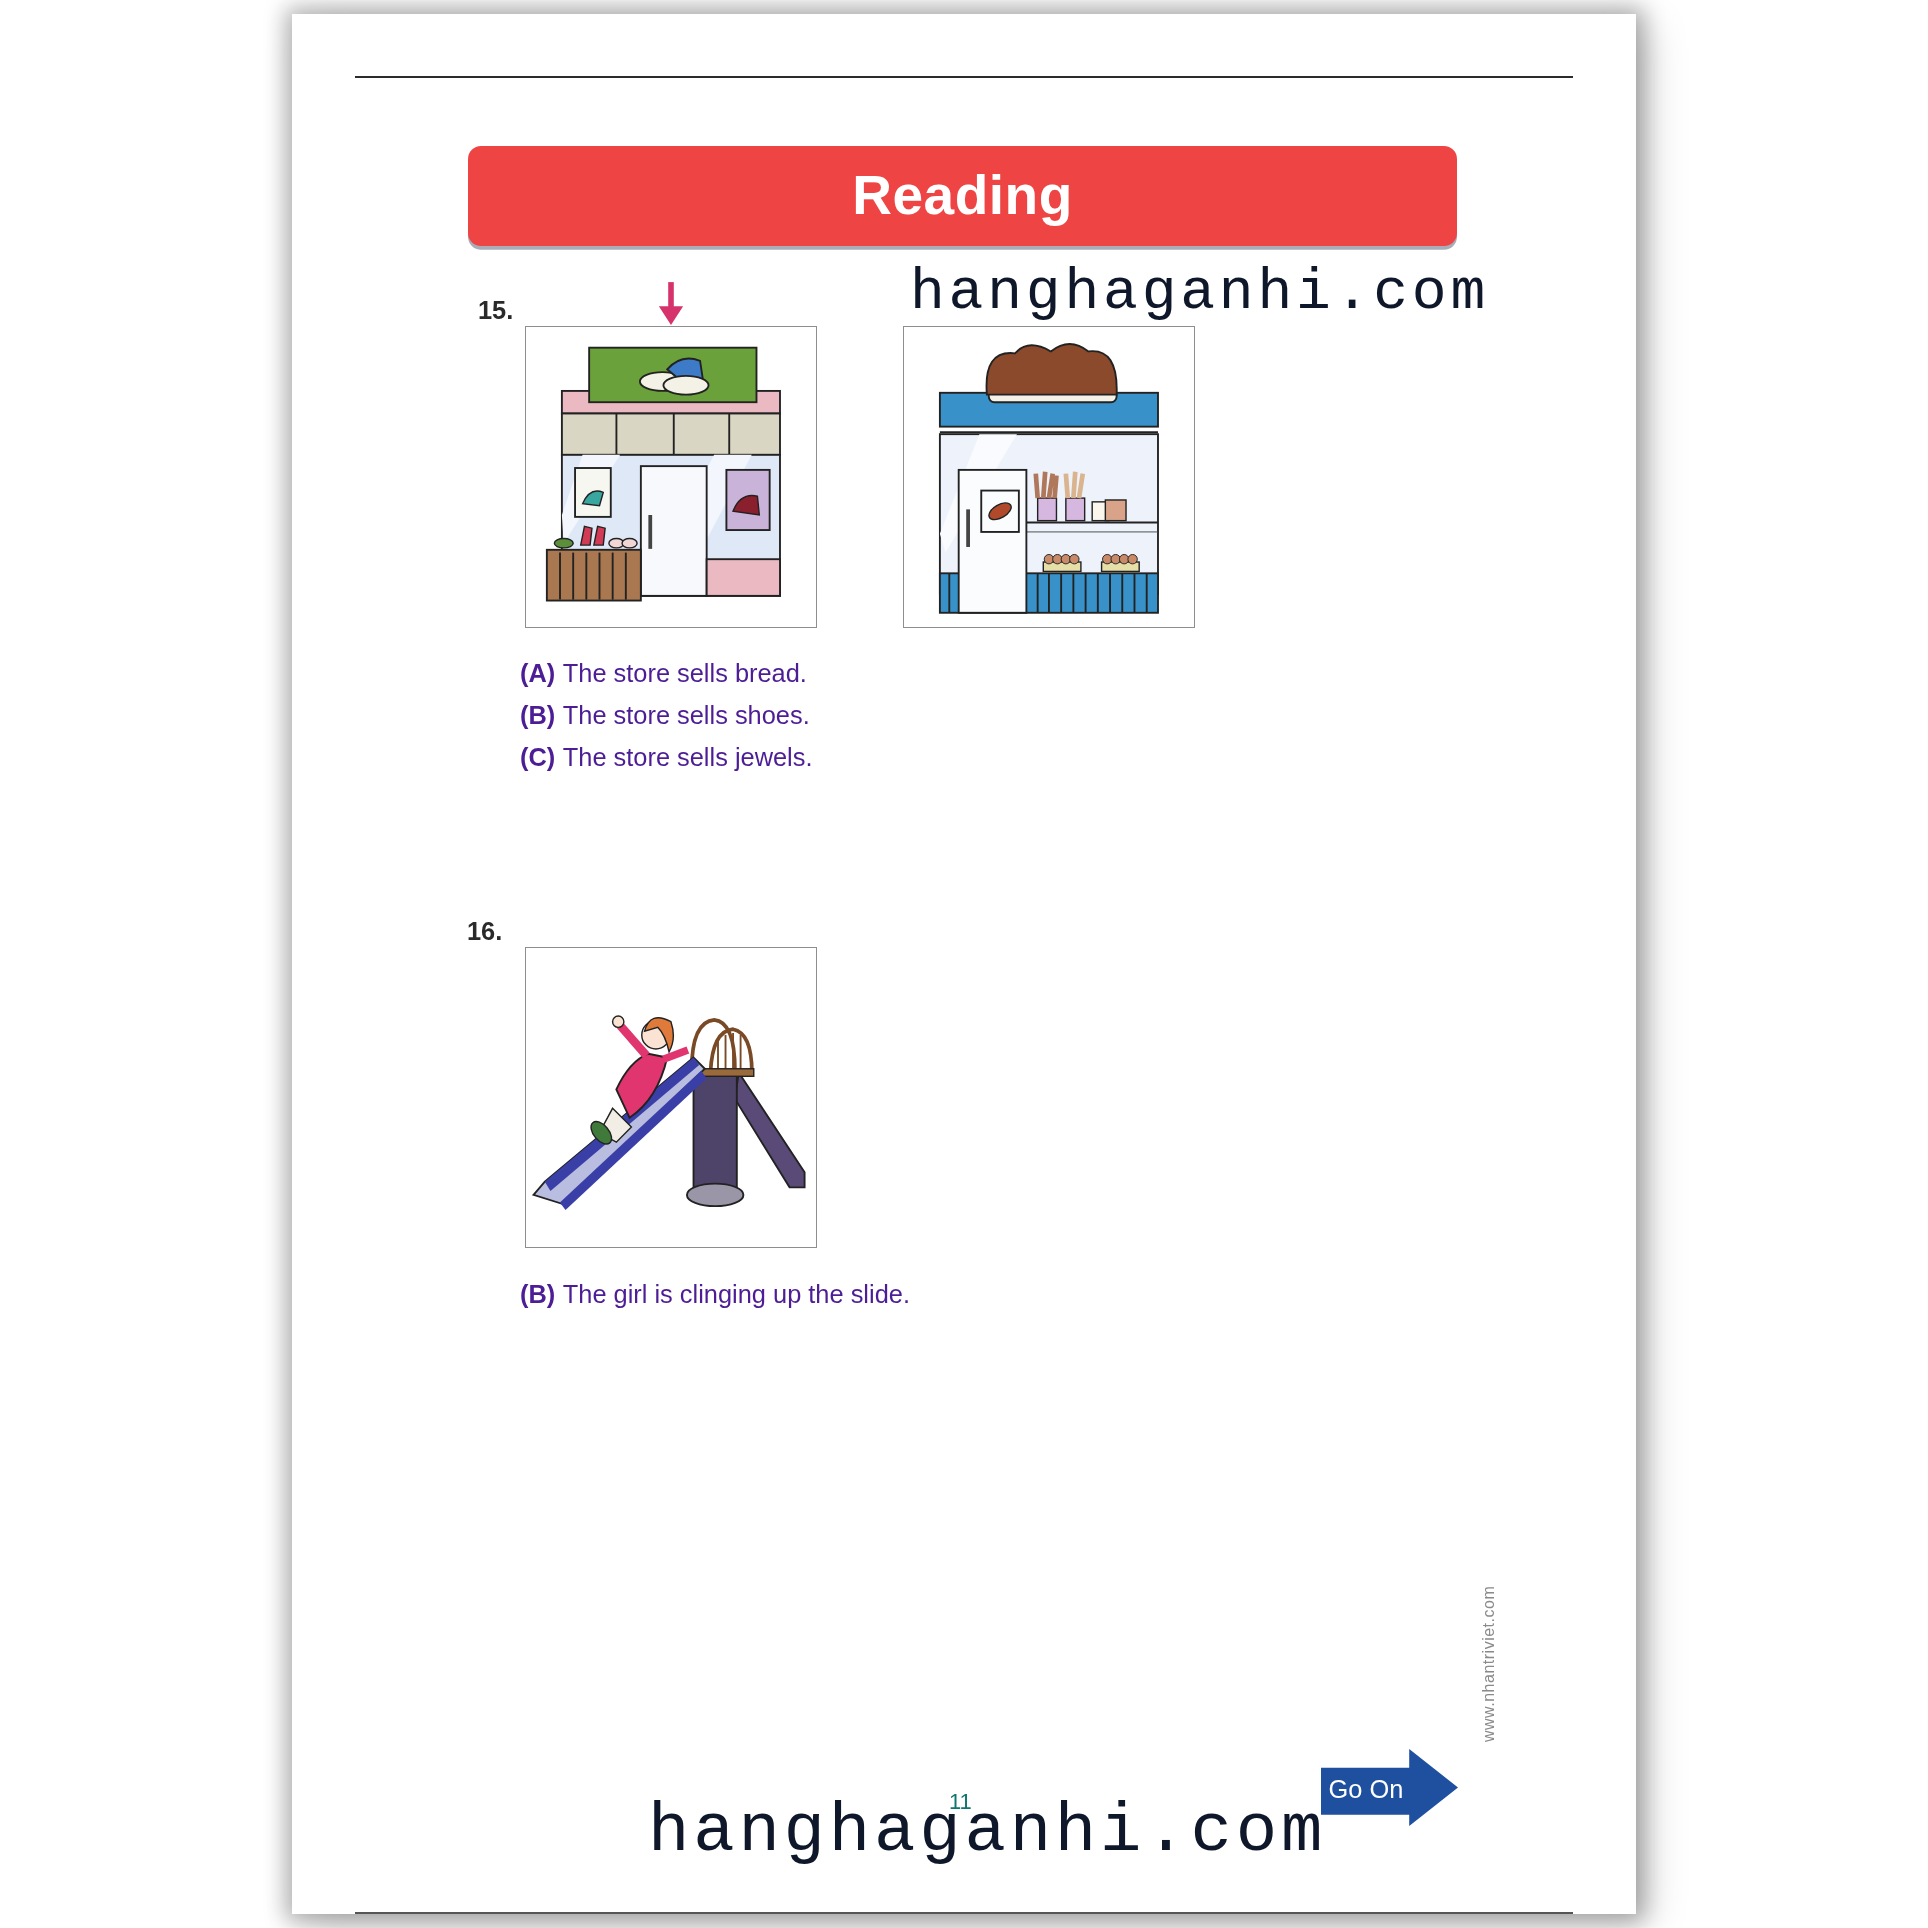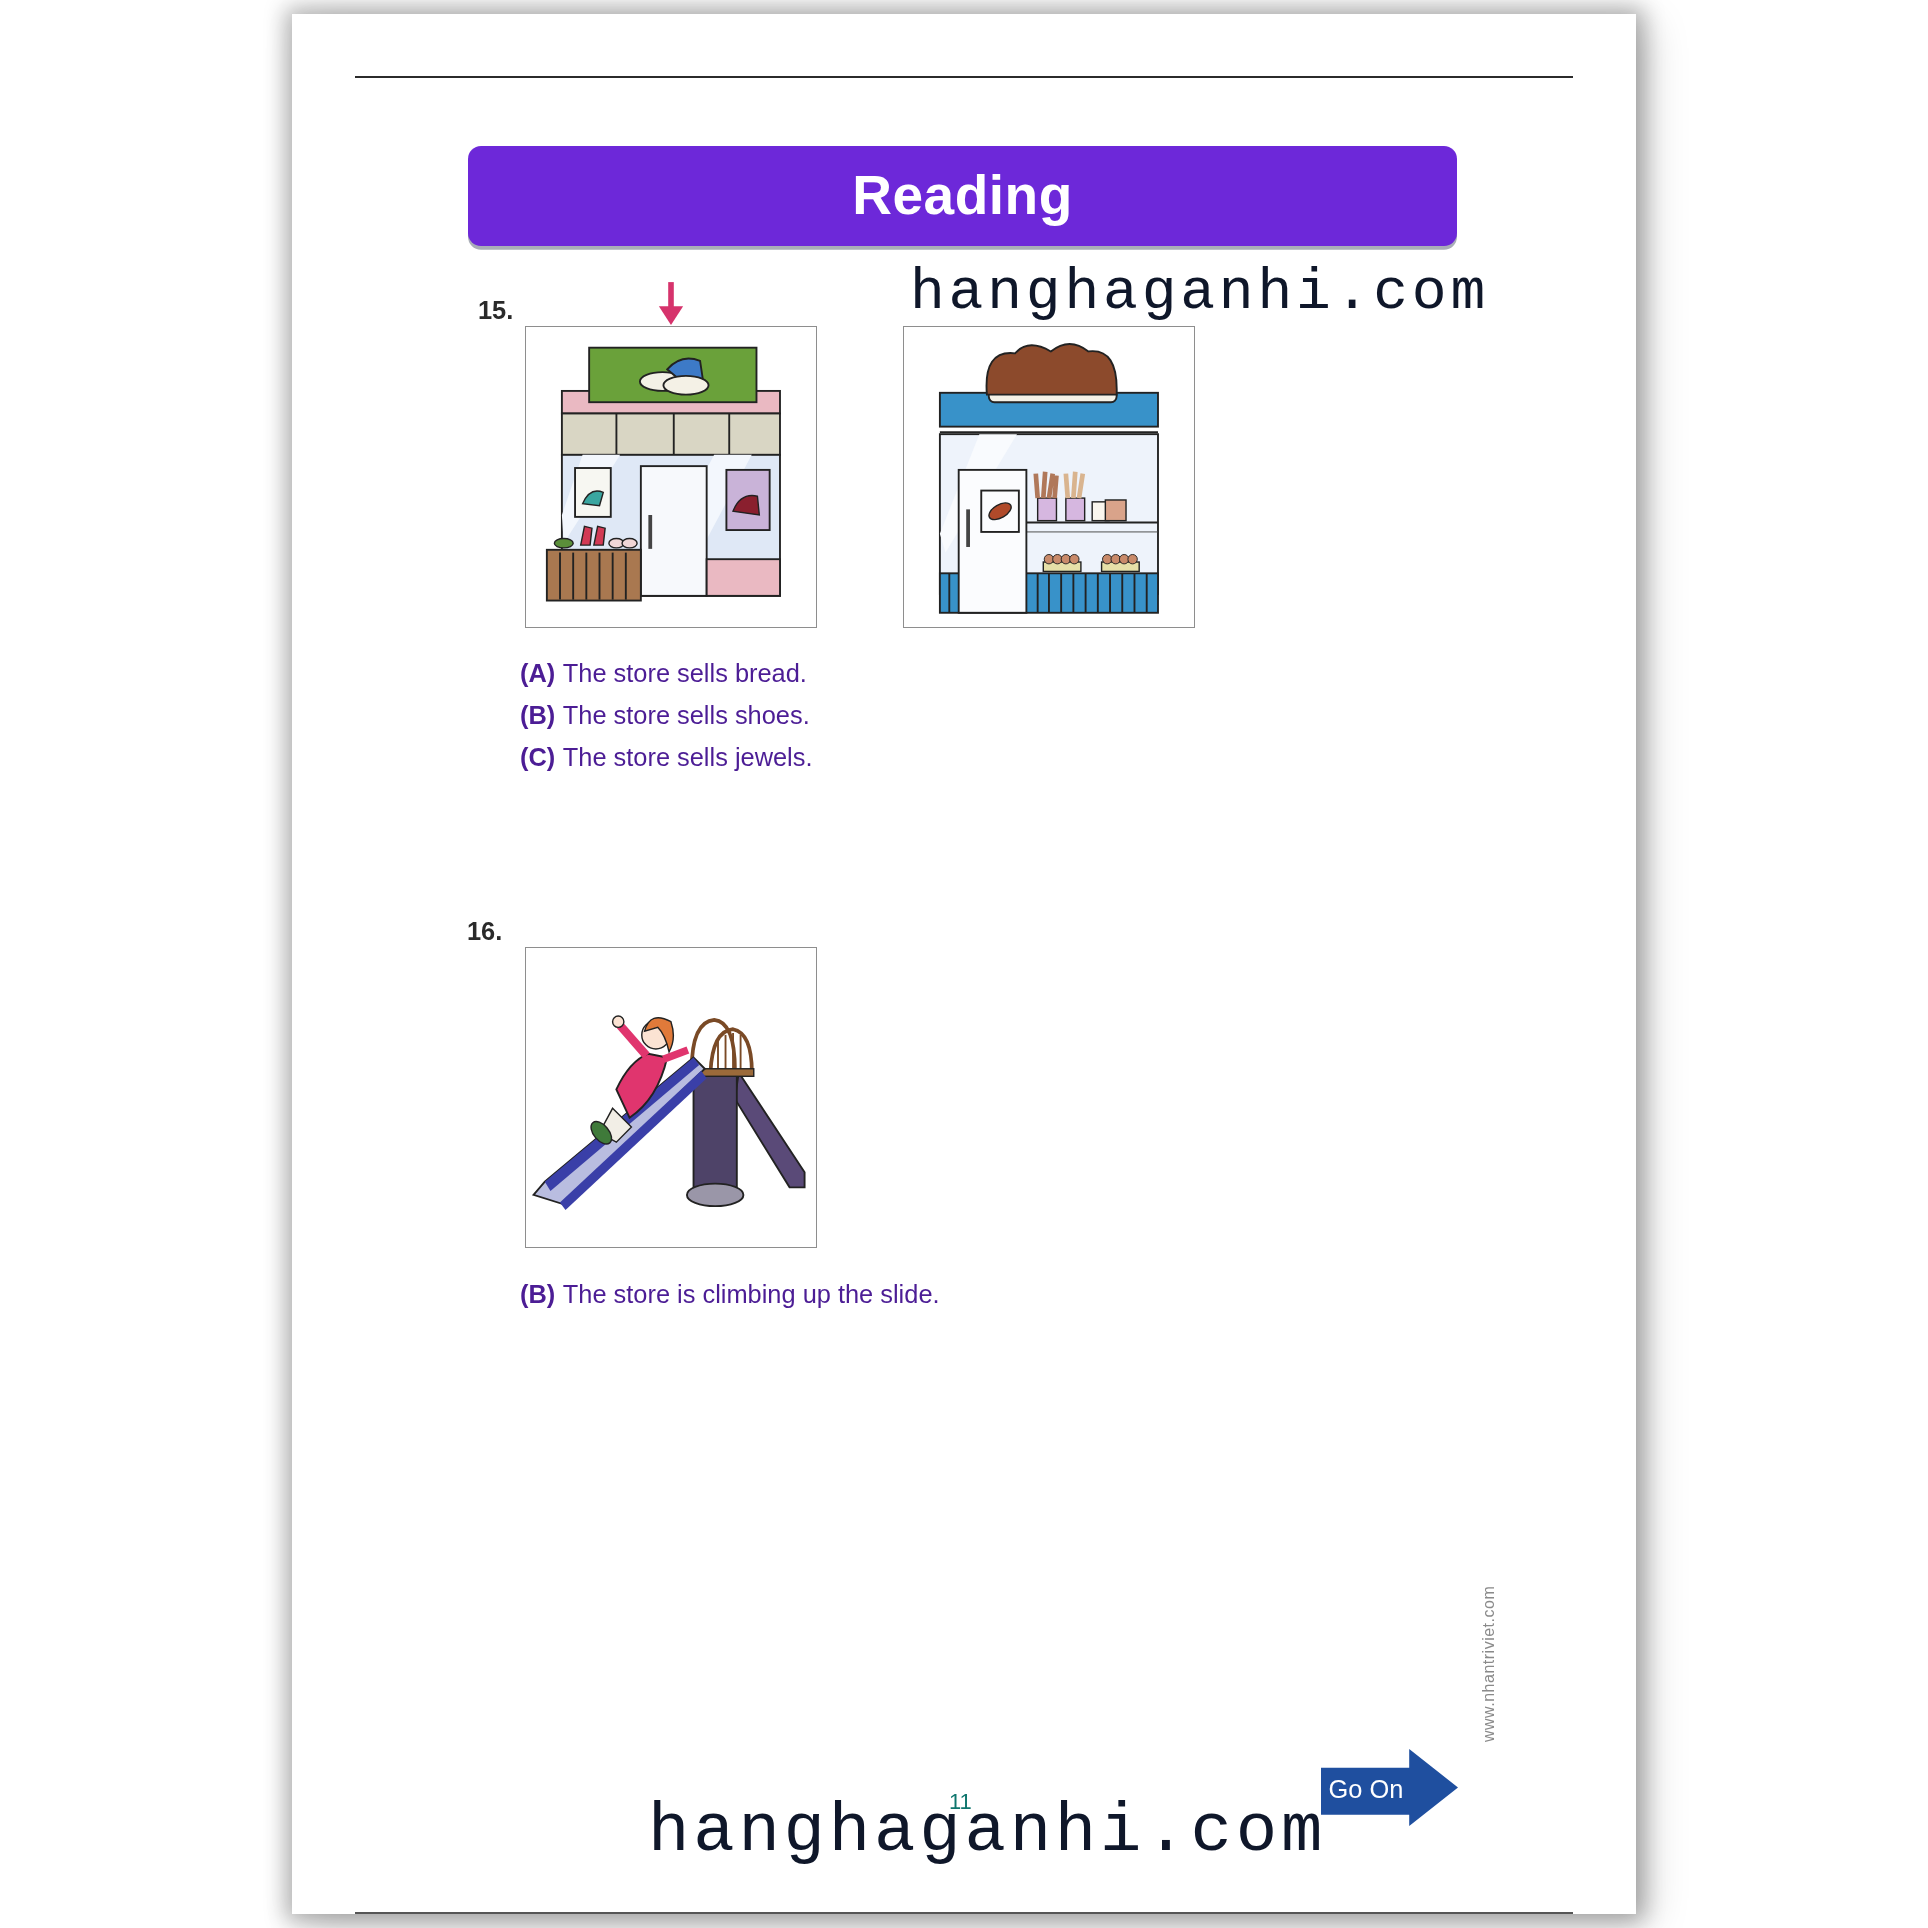--- a/index.html
+++ b/index.html
@@ -11,21 +11,21 @@
   .page {
     position:absolute; left:292px; top:14px; width:1344px; height:1900px;
     background:#ffffff;
     box-shadow: 0 0 21px 7.5px rgba(0,0,0,0.28), 13px 9.4px 38px rgba(0,0,0,0.18);
   }
   .abs { position:absolute; }
   .top-rule { left:355px; top:76px; width:1218px; height:1.9px; background:#2b2b2b; }
   .bottom-rule { left:355px; top:1912px; width:1218px; height:1.9px; background:#555; }
   .banner {
     left:468px; top:146px; width:989px; height:100px;
-    background:#6d28d9; border-radius:13px;
+    background:#ef4444; border-radius:13px;
     box-shadow: 0 3.8px 0 #a9adb8;
     display:flex; align-items:center; justify-content:center;
   }
   .banner-title {
     color:#ffffff; font-weight:bold; font-size:55px; letter-spacing:0.5px;
     margin-top:-1.9px;
   }
   .qnum { font-weight:bold; font-size:25.4px; color:#2a2a2a; }
   .pic-box {
     border:1.9px solid #8e8e8e; background:#fff; box-sizing:border-box;
@@ -208,21 +208,21 @@
       <circle cx="98" cy="78" r="6" fill="#fbe3d3" stroke="#222" stroke-width="1.5"></circle>
       <path d="M146 118 L172 108" stroke="#e0356e" stroke-width="8"></path>
       <circle cx="138" cy="92" r="15" fill="#fbe3d3" stroke="#222" stroke-width="1.5"></circle>
       <path d="M126 88 Q132 66 154 78 Q160 96 152 110 Q148 92 140 84 Z" fill="#e07a3a" stroke="#222" stroke-width="1.5"></path>
     </g>
   </svg>
 </div>
 
 <div class="abs options" style="left:520px; top:1273px;">
   <div class="opt">
-    <span class="opt-letter">(B)</span><span>The store is climbing up the slide.</span>
+    <span class="opt-letter">(B)</span><span>The girl is clinging up the slide.</span>
   </div>
 </div>
 
 <div class="abs watermark" style="left:910px; top:260px; font-size:58px;">hanghaganhi.com</div>
 <div class="abs watermark" style="left:648px; top:1793px; font-size:69px;">hanghaganhi.com</div>
 
 <div class="abs side-url" style="left:1480px; top:1742px;">www.nhantriviet.com</div>
 
 <div class="abs page-num" style="left:949px; top:1789px;">11</div>
 

